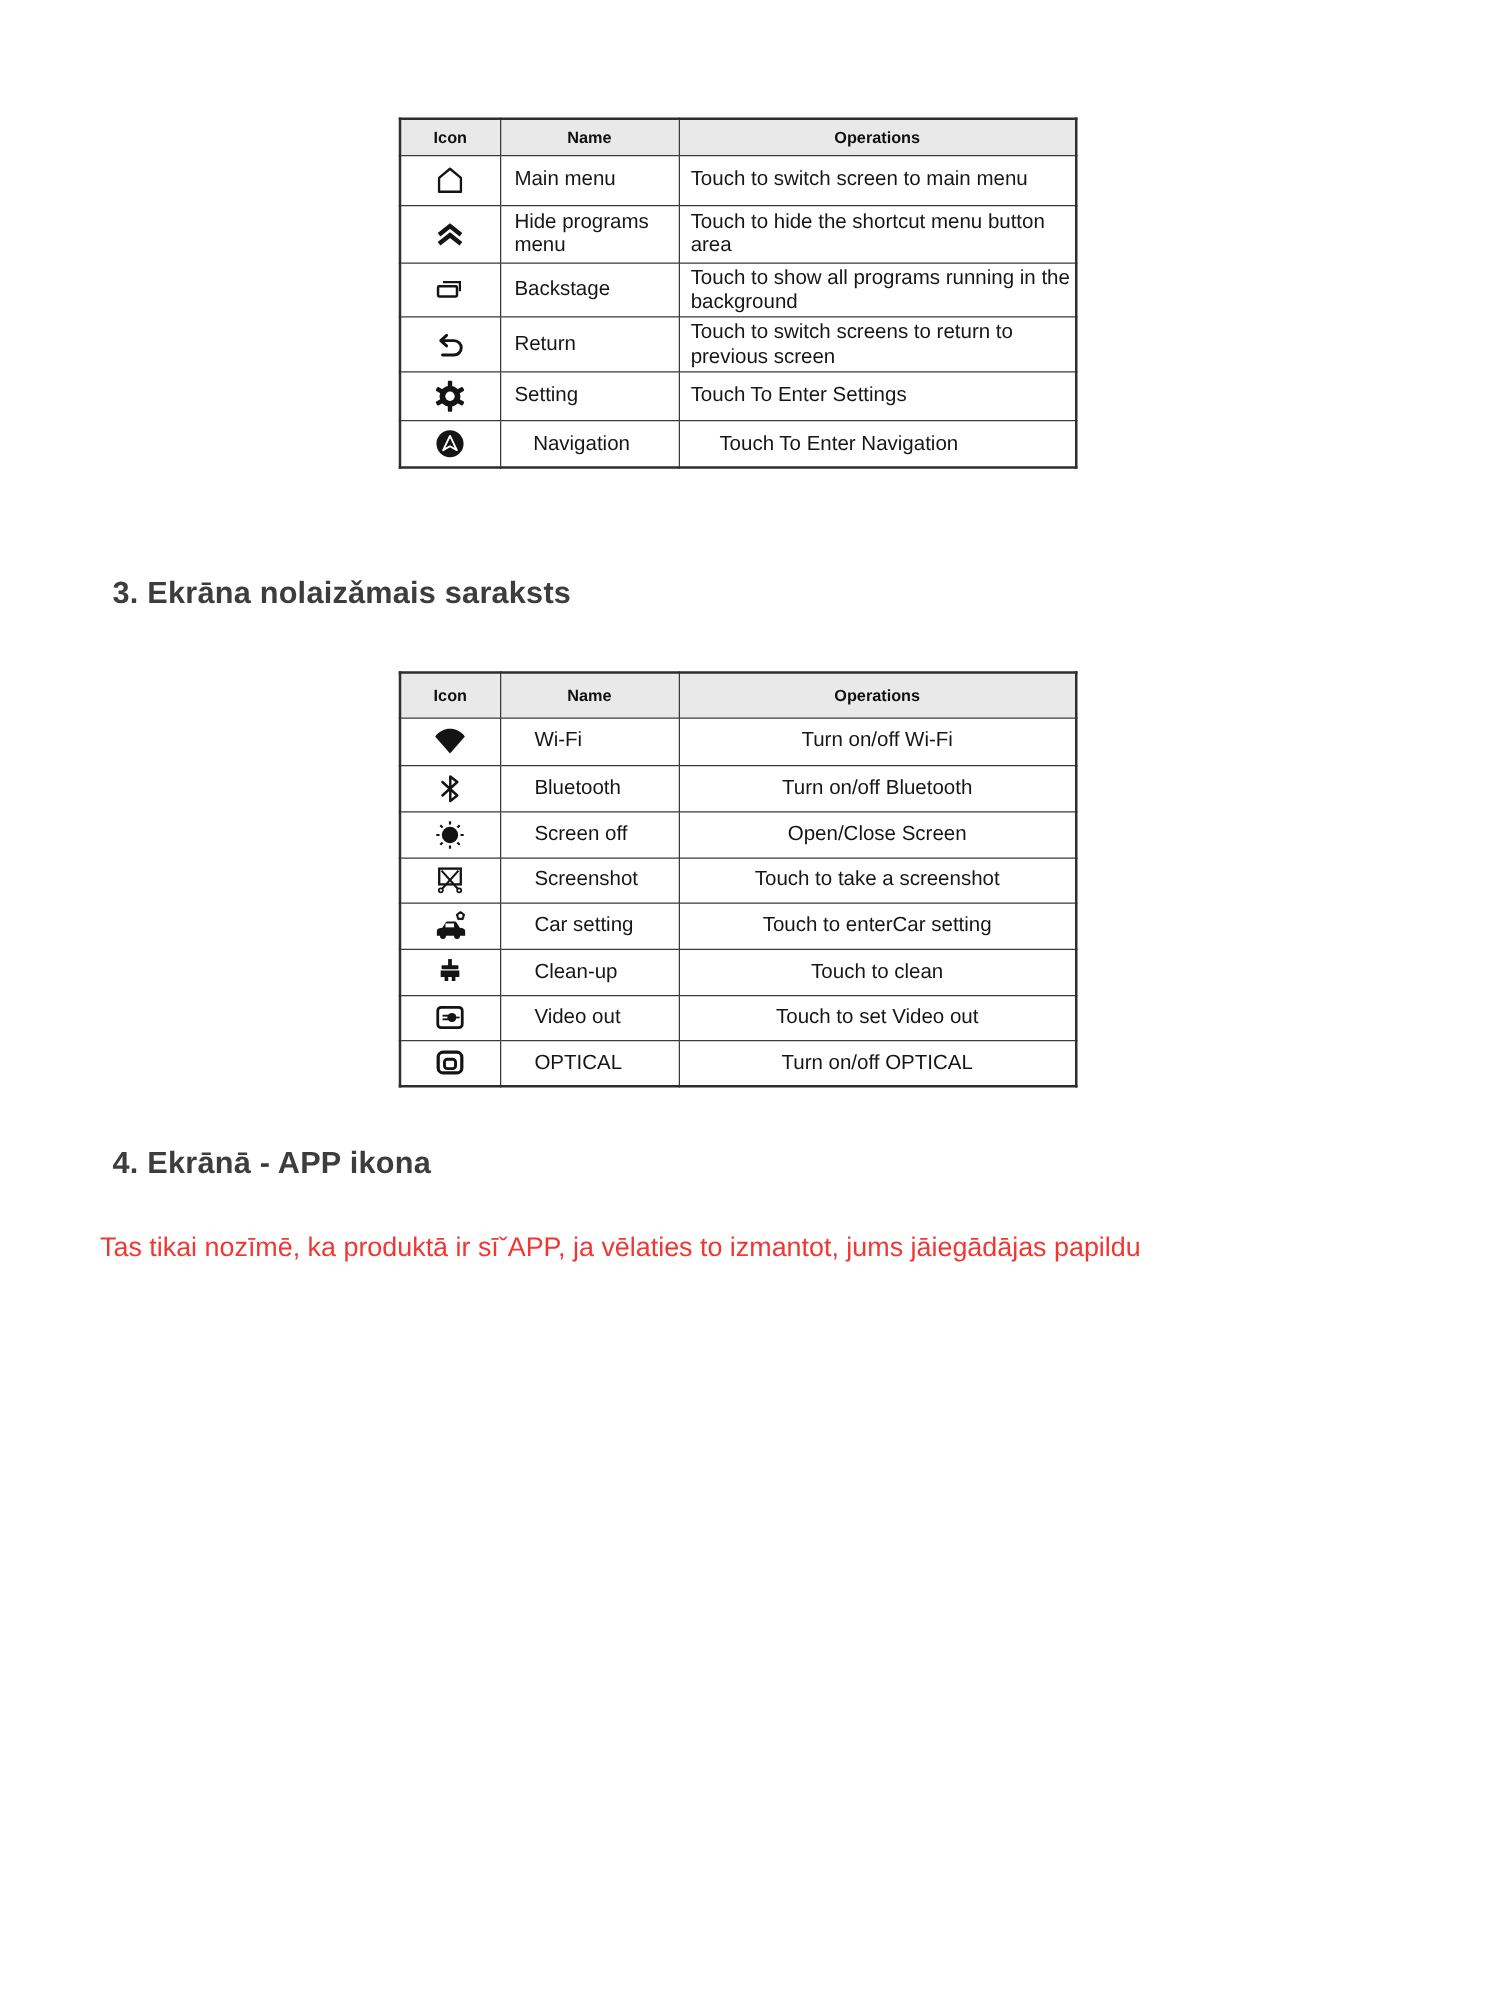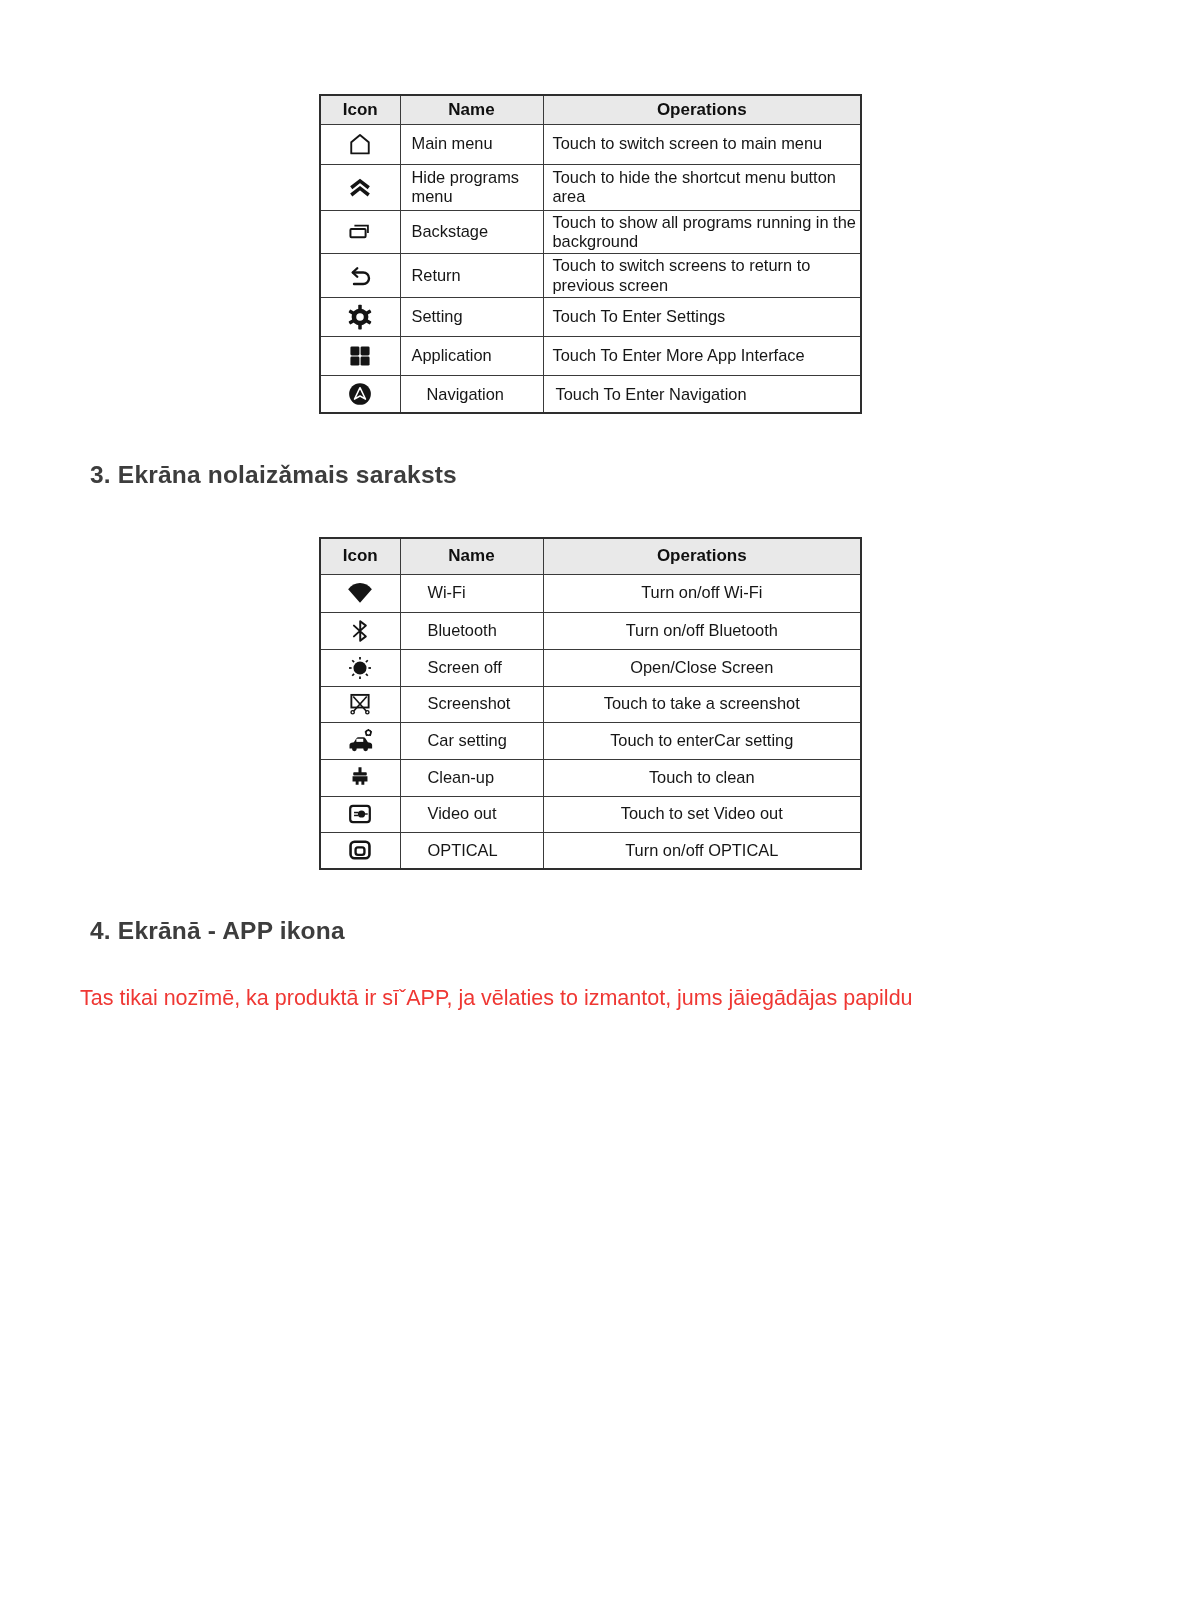--- a/index.html
+++ b/index.html
@@ -20,35 +20,35 @@
     width: 541px;
     background: #fff;
     border: 2px solid #2e2e2e;
   }
   col.c-icon { width: 80px; }
   col.c-name { width: 143px; }
   col.c-ops  { width: 318px; }
   th, td { border: 1.4px solid #3a3a3a; }
   th {
     background: var(--header-bg, #e9e9e9);
-    font-weight: 700; font-size: 17px; color: #101010;
+    font-weight: 700; font-size: 13px; color: #101010;
     text-align: center; padding: 0;
   }
   .t1 th { height: 29px; }
   .t2 th { height: 36px; }
   td { font-size: 16.4px; color: #161616; vertical-align: middle; padding: 0; }
   .icon-cell { text-align: center; }
   .icn { display: inline-block; line-height: 0; }
   .icn svg { display: inline-block; vertical-align: middle; }
   .name-cell { padding-left: 11px; line-height: 1.18; }
   .t2 .name-cell { padding-left: 27px; }
   .op-cell { padding: 2px 4px 2px 9px; line-height: 1.18; }
   .t2 .op-cell { text-align: center; padding: 2px 2px; }
   .t1 tbody tr:last-child .name-cell { padding-left: 26px; }
-  .t1 tbody tr:last-child .op-cell  { padding-left: 12px; margin-left: 24px; }
+  .t1 tbody tr:last-child .op-cell  { padding-left: 32px; margin-left: 24px; }
   .h {
     position: absolute; left: 90px; margin: 0;
     font-size: 24.5px; font-weight: 700; color: #3d3d3d;
     letter-spacing: 0.2px;
   }
   .h3 { top: 461px; }
   .h4 { top: 917px; }
   .note {
     position: absolute; left: 80px; top: 974px; margin: 0;
     width: 990px; font-size: 21.5px; font-weight: 400;
@@ -113,30 +113,20 @@
                     <rect x="10.6" y="2.1" width="2.8" height="19.8" rx="0.6"></rect>
                     <rect x="10.6" y="2.1" width="2.8" height="19.8" rx="0.6" transform="rotate(60 12 12)"></rect>
                     <rect x="10.6" y="2.1" width="2.8" height="19.8" rx="0.6" transform="rotate(120 12 12)"></rect>
                     <circle cx="12" cy="12" r="6.7"></circle>
                   </g>
                   <circle cx="12" cy="12" r="3" fill="#ffffff"></circle>
                 </svg></span></td>
             <td class="name-cell">Setting</td>
             <td class="op-cell">Touch To Enter Settings</td>
           </tr>
-          <tr style="height: 39px;">
-            <td class="icon-cell"><span class="icn"><svg width="28" height="28" viewBox="0 0 24 24" fill="#141414">
-                  <rect x="3.8" y="3.8" width="7.7" height="7.7" rx="1.2"></rect>
-                  <rect x="12.5" y="3.8" width="7.7" height="7.7" rx="1.2"></rect>
-                  <rect x="3.8" y="12.5" width="7.7" height="7.7" rx="1.2"></rect>
-                  <rect x="12.5" y="12.5" width="7.7" height="7.7" rx="1.2"></rect>
-                </svg></span></td>
-            <td class="name-cell">Application</td>
-            <td class="op-cell">Touch To Enter More App Interface</td>
-          </tr>
           <tr style="height: 38px;">
             <td class="icon-cell"><span class="icn"><svg width="28" height="28" viewBox="0 0 24 24">
                   <circle cx="12" cy="12" r="9.3" fill="#141414"></circle>
                   <path d="M12 6.6 L16.7 16.4 L12 13.7 L7.3 16.4 Z" fill="none" stroke="#ffffff" stroke-width="1.3" stroke-linejoin="round"></path>
                 </svg></span></td>
             <td class="name-cell">Navigation</td>
             <td class="op-cell">Touch To Enter Navigation</td>
           </tr>
         </tbody>
     </table>

